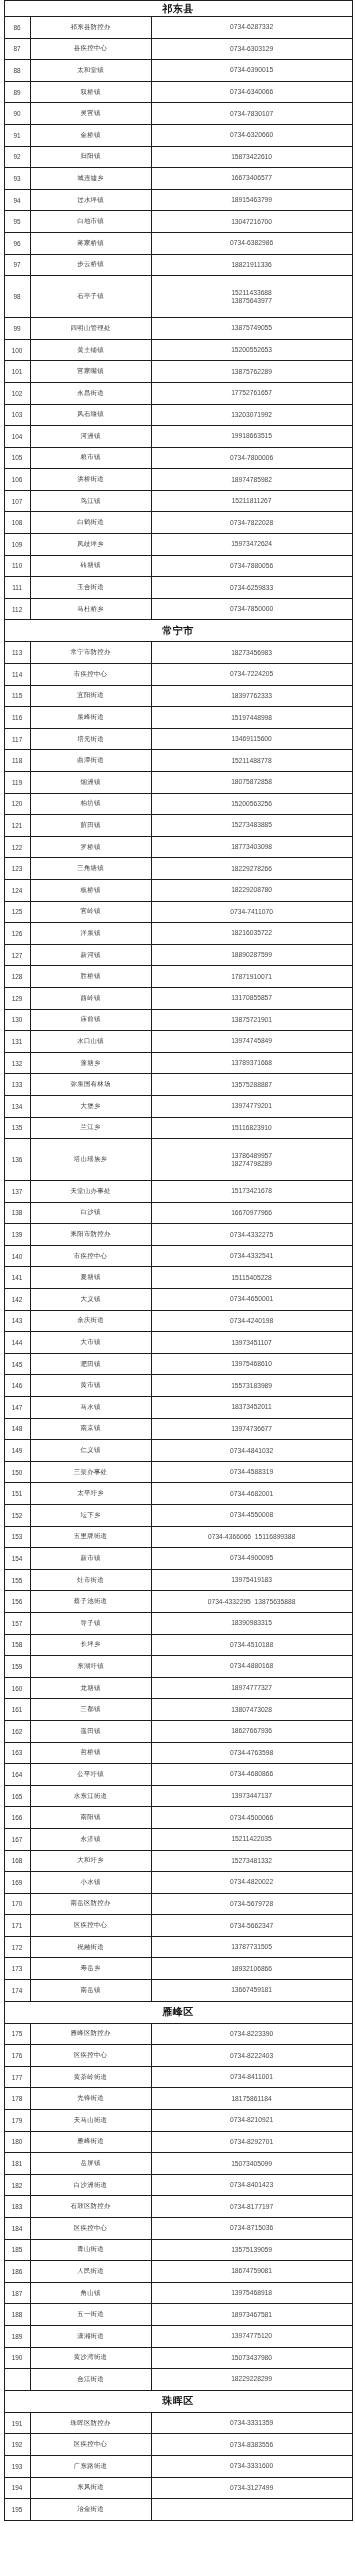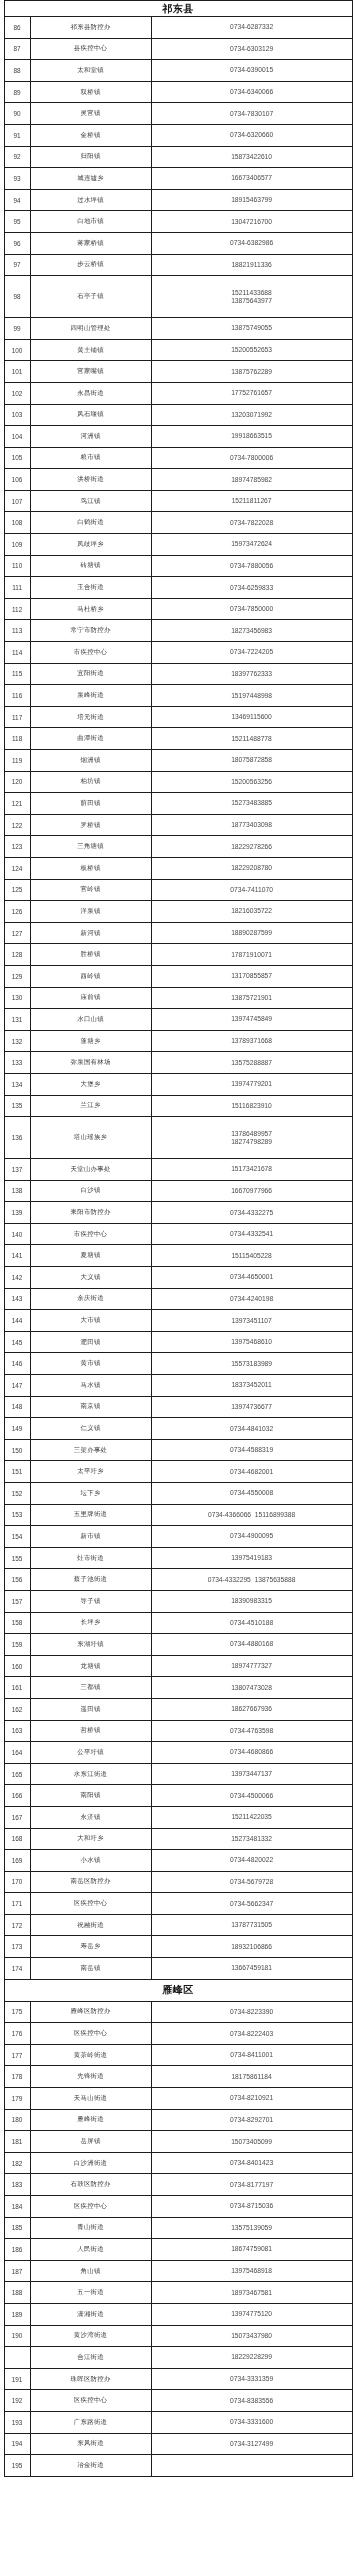--- a/index.html
+++ b/index.html
@@ -316,20 +316,23 @@
         </tr>
         <tr class="row">
           <td class="no-cell">112</td>
           <td class="name-cell">马杜桥乡</td>
           <td class="phone-cell">
             <div class="phones">
               <div class="phone-line">0734-7850000</div>
             </div>
           </td>
         </tr>
+        <tr class="sec">
+          <td colspan="3" class="section-cell">常宁市</td>
+        </tr>
         <tr class="row">
           <td class="no-cell">113</td>
           <td class="name-cell">常宁市防控办</td>
           <td class="phone-cell">
             <div class="phones">
               <div class="phone-line">18273456983</div>
             </div>
           </td>
         </tr>
         <tr class="row">
@@ -1030,20 +1033,23 @@
           </td>
         </tr>
         <tr class="row">
           <td class="no-cell"></td>
           <td class="name-cell">合江街道</td>
           <td class="phone-cell">
             <div class="phones">
               <div class="phone-line">18229228299</div>
             </div>
           </td>
+        </tr>
+        <tr class="sec">
+          <td colspan="3" class="section-cell">珠晖区</td>
         </tr>
         <tr class="row">
           <td class="no-cell">191</td>
           <td class="name-cell">珠晖区防控办</td>
           <td class="phone-cell">
             <div class="phones">
               <div class="phone-line">0734-3331359</div>
             </div>
           </td>
         </tr>

